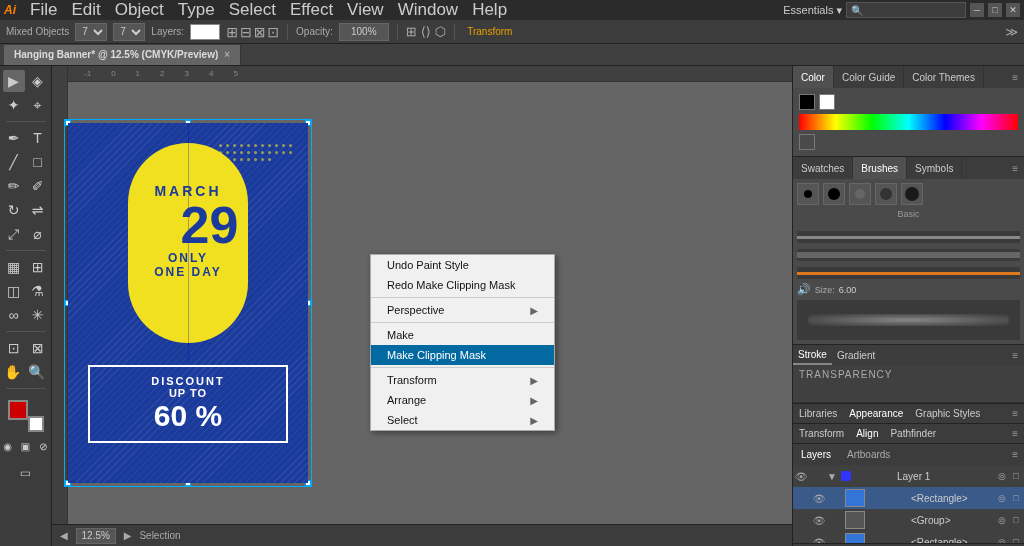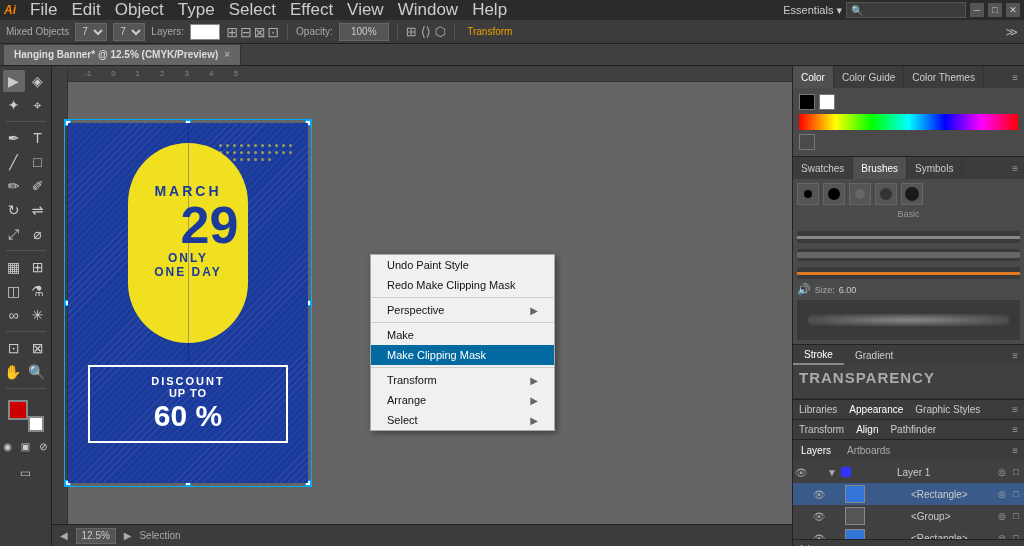--- a/index.html
+++ b/index.html
@@ -523,41 +523,40 @@
       flex-direction: column;
       overflow: hidden;
     }
     .stroke-gradient-tabs {
       display: flex;
       background: #3c3c3c;
       height: 20px;
       align-items: center;
     }
     .sg-tab {
-      padding: 0 11px;
+      padding: 0 5px;
       height: 20px;
       font-size: 10px;
       color: #ccc;
       cursor: pointer;
       display: flex; align-items: center;
     }
     .sg-tab.active { color: #fff; border-bottom: 2px solid #888; }
 
     .transparency-section {
       padding: 4px 6px;
       background: #404040;
       border-bottom: 1px solid #333;
     }
     .transparency-label {
-      font-size: 15px;
+      font-size: 10px;
       color: #aaa;
       text-transform: uppercase;
       letter-spacing: 1px;
-      margin-bottom: 8px;
-      font-weight: bold;
+      margin-bottom: 18px;
     }
 
     .library-tabs {
       display: flex;
       background: #3c3c3c;
       height: 20px;
       align-items: center;
       border-top: 1px solid #222;
     }
     .lib-tab {

